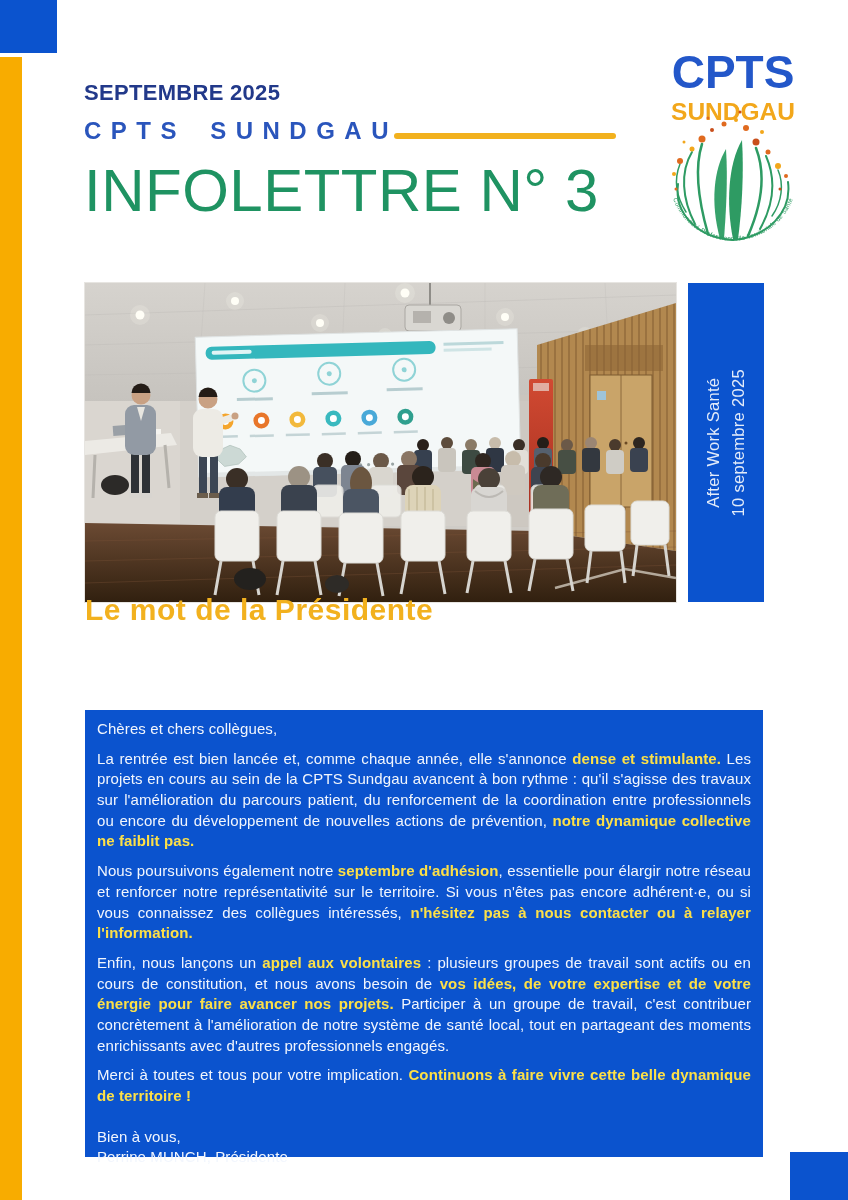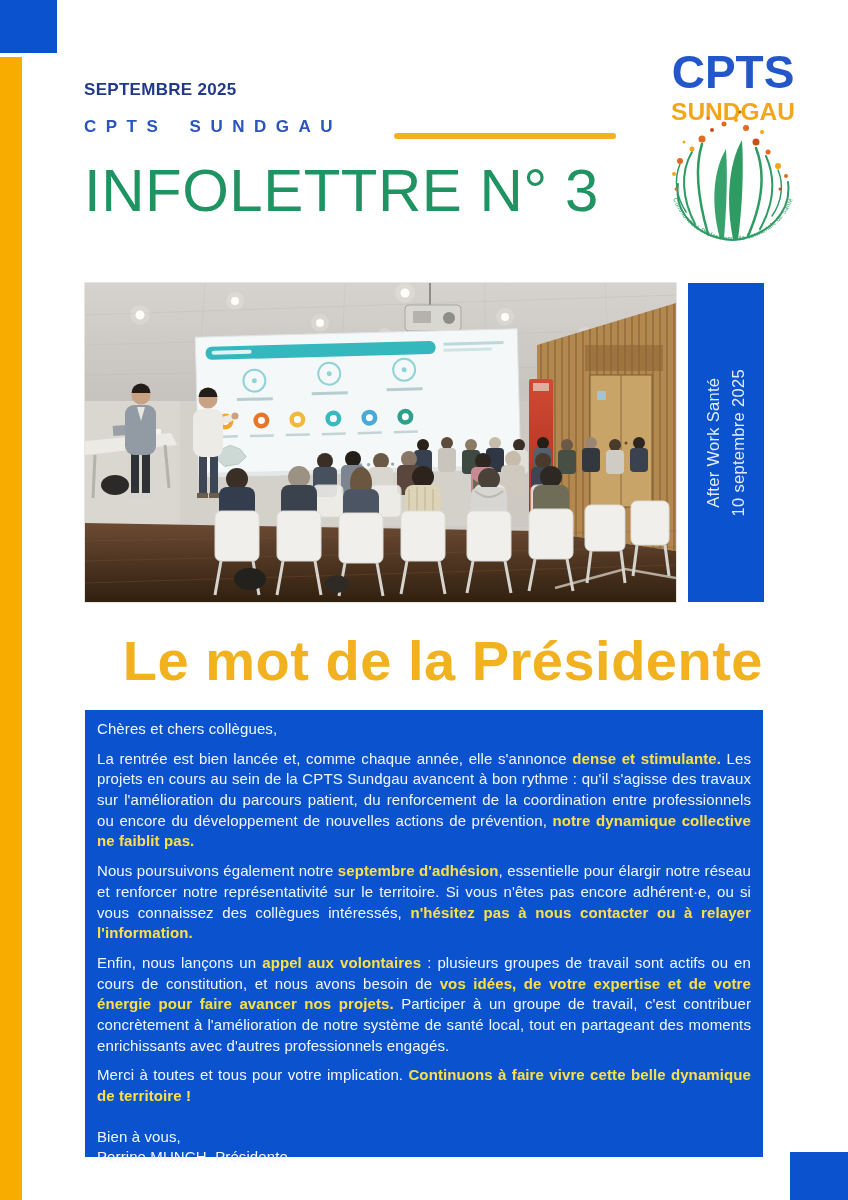--- a/index.html
+++ b/index.html
@@ -5,38 +5,38 @@
   html,body{margin:0;padding:0;}
   body{width:848px;height:1200px;background:#fff;font-family:"Liberation Sans",sans-serif;position:relative;overflow:hidden;}
   .page{position:relative;width:848px;height:1200px;background:#fff;}
 
   
   .corner-tl{position:absolute;left:0;top:0;width:57px;height:53px;background:var(--brand_blue,#0b53ce);}
   .side-yellow{position:absolute;left:0;top:57px;width:22px;height:1143px;background:var(--side_yellow,#f8ac00);}
   .corner-br{position:absolute;left:790px;top:1152px;width:58px;height:48px;background:var(--brand_blue,#0b53ce);}
 
   
-  .issue-date{position:absolute;left:84px;top:80px;font-size:17px;font-weight:800;color:var(--navy,#22398a);letter-spacing:.3px;}
-  .org-name{position:absolute;left:84px;top:117px;font-size:17px;font-weight:700;color:var(--header_blue,#2a55bc);letter-spacing:9.5px;word-spacing:8px;}
+  .issue-date{position:absolute;left:84px;top:80px;font-size:22px;font-weight:800;color:var(--navy,#22398a);letter-spacing:.3px;}
+  .org-name{position:absolute;left:84px;top:117px;font-size:24px;font-weight:700;color:var(--header_blue,#2a55bc);letter-spacing:9.5px;word-spacing:8px;}
   .divider{position:absolute;left:394px;top:133px;width:222px;height:6px;border-radius:3px;background:var(--gold,#f2b11e);}
   .title{position:absolute;left:84px;top:156px;font-size:60px;font-weight:400;color:var(--green,#1f9362);letter-spacing:.5px;}
 
   
   .logo{position:absolute;left:648px;top:44px;width:170px;height:218px;}
 
   
   .photo{position:absolute;left:85px;top:283px;width:591px;height:319px;background:#cfccc7;outline:1px solid #e7e5e1;overflow:hidden;}
   .photo svg{display:block;}
 
   
   .caption-bar{position:absolute;left:688px;top:283px;width:76px;height:319px;background:var(--brand_blue,#0b53ce);display:flex;align-items:center;justify-content:center;}
   .caption-text{transform:rotate(-90deg);white-space:nowrap;color:#e2ebf9;font-size:16.5px;line-height:1.5;text-align:center;letter-spacing:.3px;}
 
   
-  .section-heading{position:absolute;left:85px;top:628px;width:678px;text-align:right;font-size:56px;font-weight:700;color:var(--gold,#f2b224);letter-spacing:.5px;}
+  .section-heading{position:absolute;left:85px;top:593px;width:678px;text-align:left;font-size:30px;font-weight:700;color:var(--gold,#f2b224);letter-spacing:.5px;}
 
   
   .message-box{position:absolute;left:85px;top:710px;width:678px;height:447px;background:var(--brand_blue,#0b53ce);box-sizing:border-box;padding:9px 12px 8px 12px;color:#f2f6fd;}
   .message-box p{margin:0 0 9px 0;font-size:15px;line-height:1.38;text-align:justify;letter-spacing:.1px;}
   .message-box p b{color:#fde047;}
   .message-box p.signoff{margin-top:20px;text-align:left;margin-bottom:8px;}
 </style>
 </head>
 <body>
 

